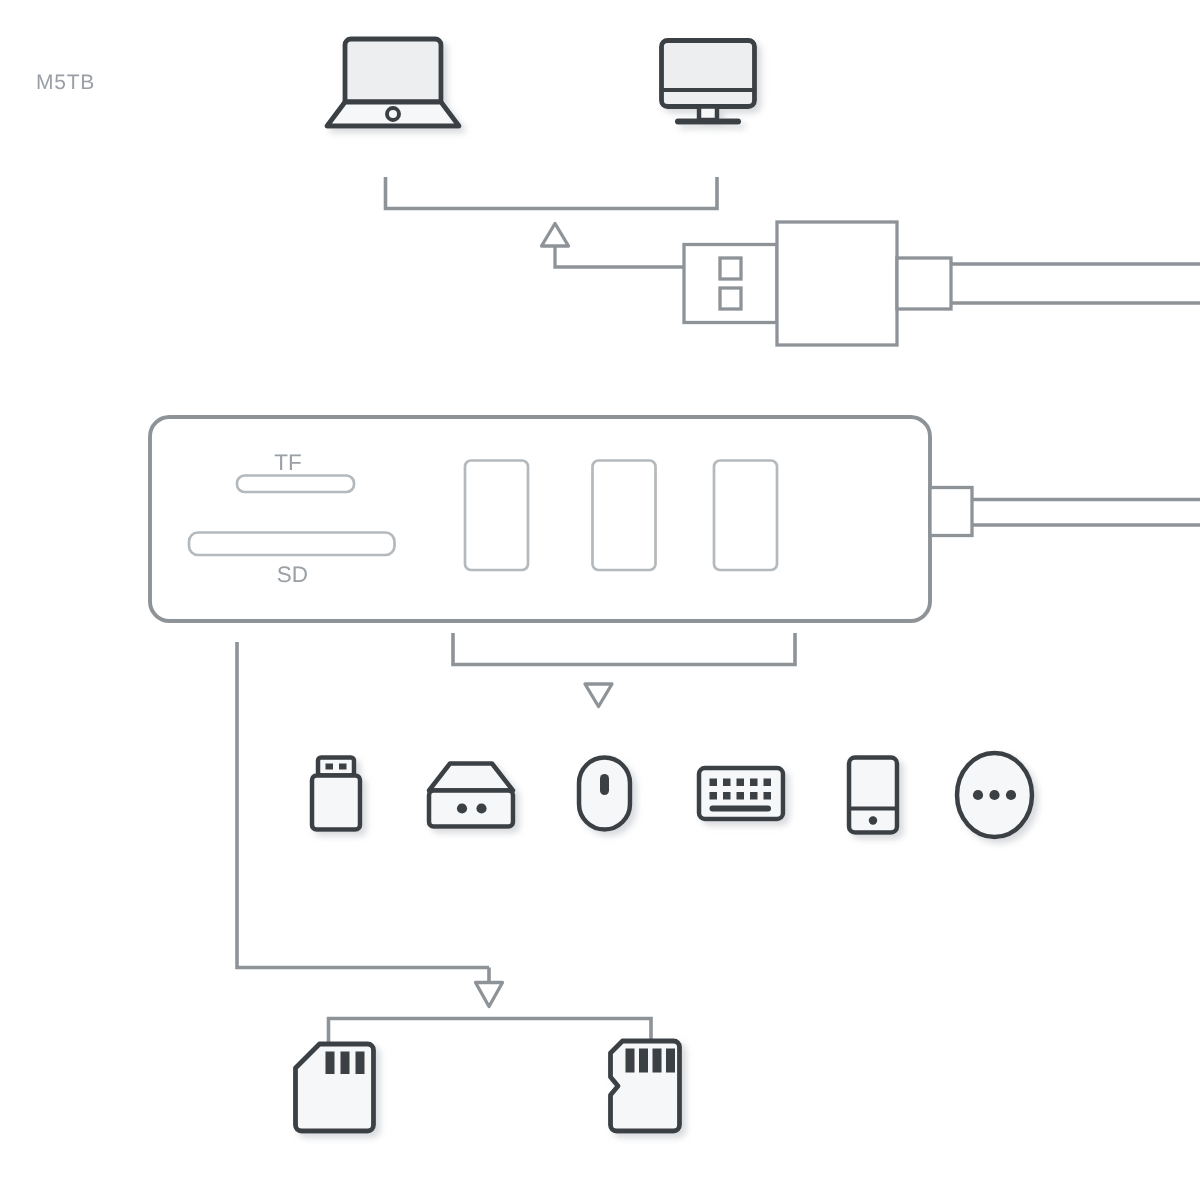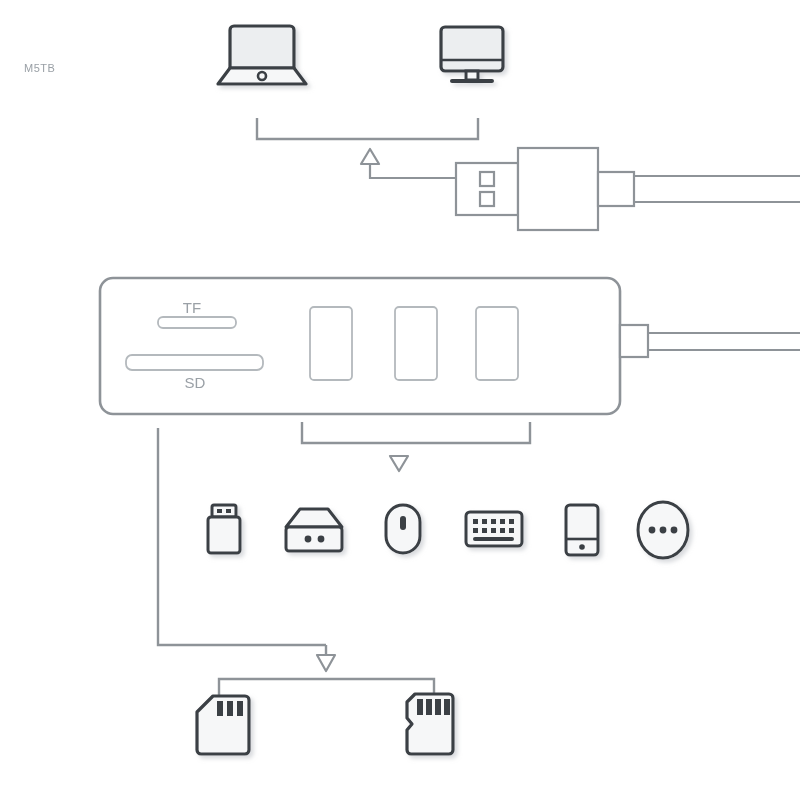--- a/index.html
+++ b/index.html
@@ -3,22 +3,22 @@
 <meta charset="utf-8">
 <style>
   html,body{margin:0;padding:0;background:#ffffff;}
   body{
     width:800px;height:800px;overflow:hidden;
     font-family:"Liberation Sans","DejaVu Sans",sans-serif;
     position:relative;
   }
   #diagram{position:absolute;left:0;top:0;width:800px;height:800px;}
   .wm{
-    position:absolute;left:24px;top:62px;
-    font-size:11px;letter-spacing:0.5px;color:#9aa0a6;
+    position:absolute;left:24px;top:46px;
+    font-size:14px;letter-spacing:0.5px;color:#9aa0a6;
     user-select:none;
   }
 </style>
 </head>
 <body>
 
 <div class="wm">M5TB</div>
 
 <svg id="diagram" viewBox="0 0 800 800">
   <defs>

